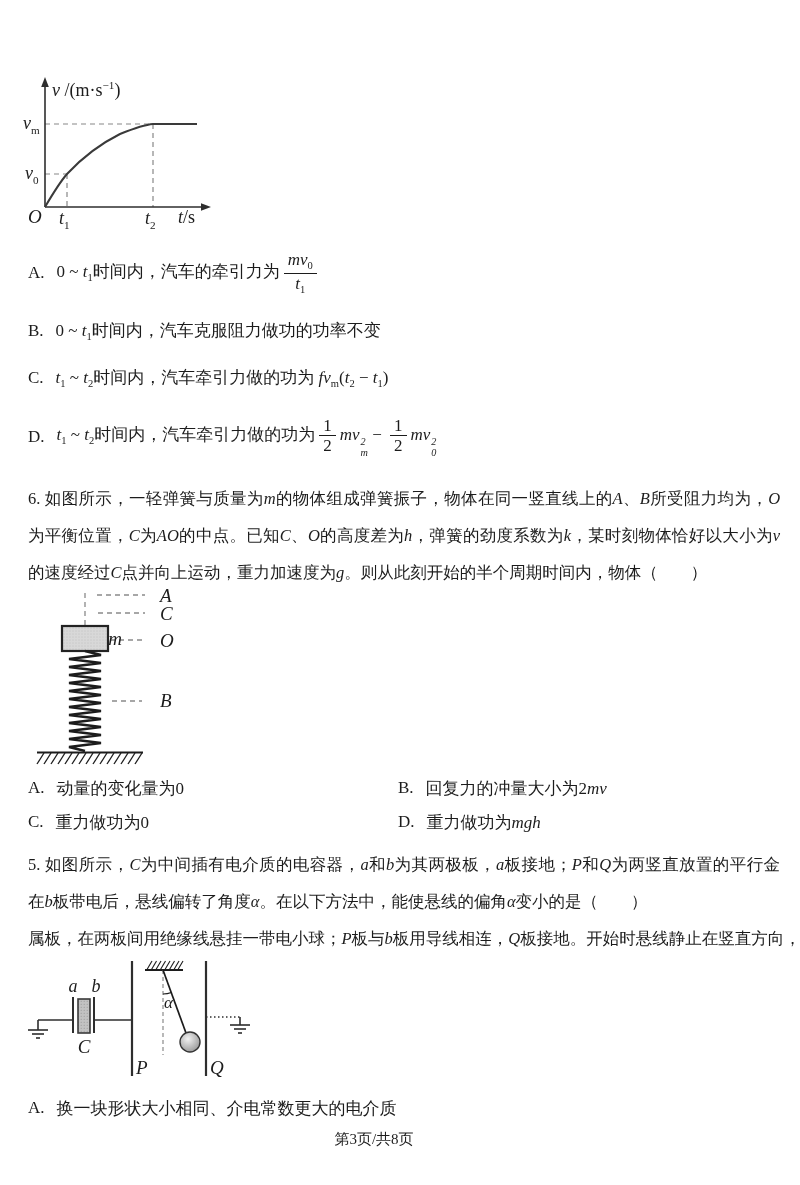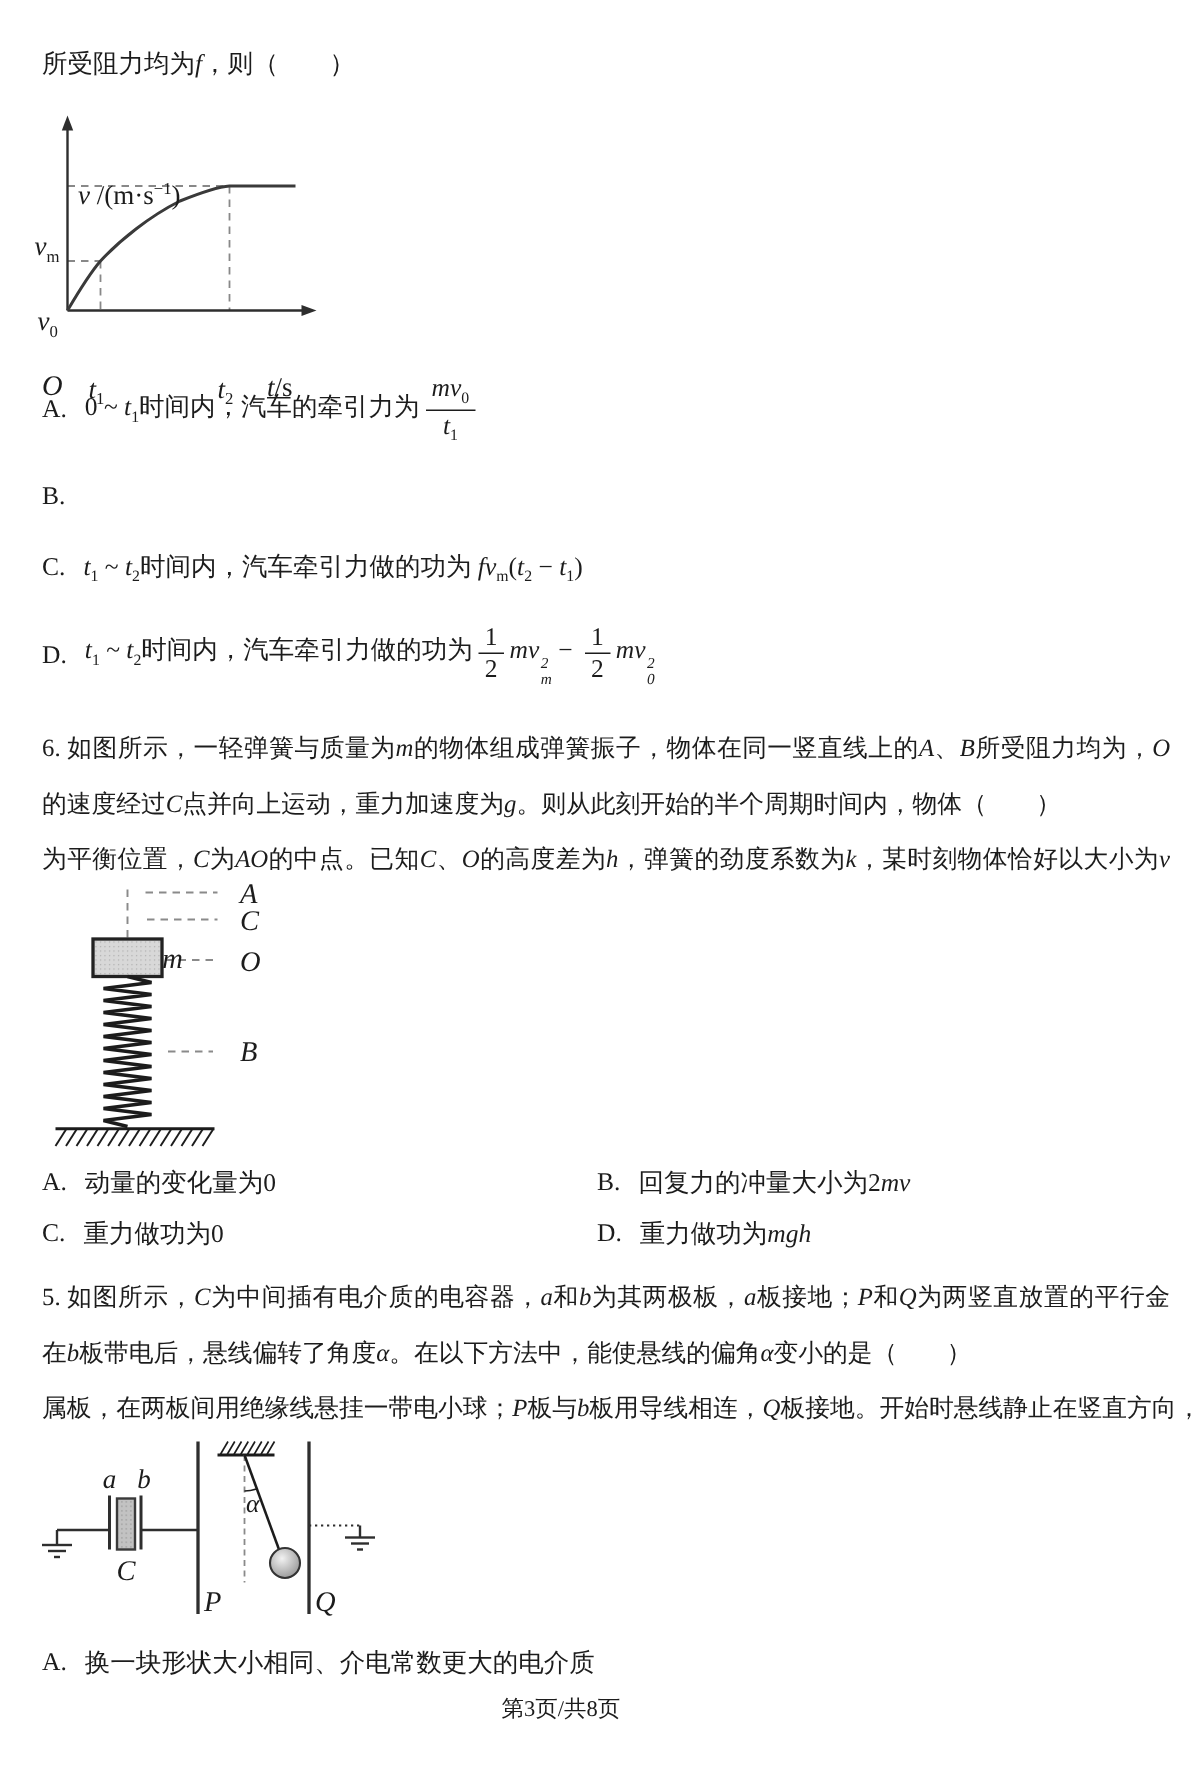--- a/index.html
+++ b/index.html
@@ -14,30 +14,29 @@
   .frac .fn{display:block;padding:0 4px;border-bottom:1.4px solid #1c1c1c;}
   .frac .fd{display:block;padding:0 4px;}
   .ss{display:inline-flex;flex-direction:column;align-items:flex-start;font-size:0.6em;line-height:1.1;vertical-align:-0.55em;margin-left:1px;}
   .ss sup,.ss sub{font-size:inherit;vertical-align:baseline;line-height:1.1;}
   .lead{font-size:17px;}
   .tblock{width:752px;}
   .tline{font-size:16.5px;line-height:37px;text-justify:inter-ideograph;}
   .just{text-align:justify;text-align-last:justify;}
   .opt{position:absolute;display:flex;align-items:center;font-size:17px;white-space:nowrap;}
   .opt .opt-label{flex:none;margin-right:12px;}
-  .glabel{position:absolute;font-size:18px;white-space:nowrap;margin-top:41px;}
+  .glabel{position:absolute;font-size:18px;white-space:nowrap;}
   .svgtext{font-family:"Liberation Serif","DejaVu Serif",serif;font-style:italic;fill:#1c1c1c;}
   .footer{position:absolute;left:0;top:1130;width:748px;text-align:center;font-size:15px;}
 </style>
 </head>
 <body>
 
 <div class="page">
 
-  <div class="abs lead rich" style="left:28px;top:31px;"><span>所受阻力均为</span><span class="it">f</span><span>，则（　　）</span></div>
 
   <svg class="abs" style="left:0;top:75px;" width="260" height="162" viewBox="0 0 260 162">
 
     <g stroke="#888" stroke-width="1.2" stroke-dasharray="5,4" fill="none">
       <line x1="45" y1="49" x2="153" y2="49"></line>
       <line x1="45" y1="99" x2="67" y2="99"></line>
       <line x1="67" y1="99" x2="67" y2="132"></line>
       <line x1="153" y1="49" x2="153" y2="132"></line>
     </g>
 
@@ -57,40 +56,41 @@
   <span class="glabel rich" style="left:59px;top:208px;"><span class="it">t</span><sub>1</sub></span>
   <span class="glabel rich" style="left:145px;top:208px;"><span class="it">t</span><sub>2</sub></span>
   <span class="glabel rich" style="left:178px;top:207px;"><span class="it">t</span><span>/s</span></span>
 
   <div class="opt" style="left:28px;top:249px;height:48px;">
     <span class="opt-label">A.</span>
     <span class="rich"><span>0 ~ </span><span class="it">t</span><sub>1</sub><span>时间内，汽车的牵引力为</span><span class="frac"><span class="fn"><span class="it">mv</span><sub>0</sub></span><span class="fd"><span class="it">t</span><sub>1</sub></span></span></span>
   </div>
   <div class="opt" style="left:28px;top:319px;height:24px;">
     <span class="opt-label">B.</span>
+    <span class="rich"><span>0 ~ </span><span class="it">t</span><sub>1</sub><span>时间内，汽车克服阻力做功的功率不变</span></span>
   </div>
   <div class="opt" style="left:28px;top:364px;height:28px;">
     <span class="opt-label">C.</span>
     <span class="rich"><span class="it">t</span><sub>1</sub><span> ~ </span><span class="it">t</span><sub>2</sub><span>时间内，汽车牵引力做的功为 </span><span class="it">fv</span><sub>m</sub><span>(</span><span class="it">t</span><sub>2</sub><span> − </span><span class="it">t</span><sub>1</sub><span>)</span></span>
   </div>
   <div class="opt" style="left:28px;top:413px;height:48px;">
     <span class="opt-label">D.</span>
     <span class="rich"><span class="it">t</span><sub>1</sub><span> ~ </span><span class="it">t</span><sub>2</sub><span>时间内，汽车牵引力做的功为</span><span class="frac"><span class="fn"><span>1</span></span><span class="fd"><span>2</span></span></span><span class="it">mv</span><span class="ss it">
           <sup>2</sup>
           <sub>m</sub>
         </span><span> − </span><span class="frac"><span class="fn"><span>1</span></span><span class="fd"><span>2</span></span></span><span class="it">mv</span><span class="ss it">
           <sup>2</sup>
           <sub>0</sub>
         </span></span>
   </div>
 
   <div class="abs tblock" style="left:28px;top:480px;">
     <div class="tline just rich"><span>6. 如图所示，一轻弹簧与质量为</span><span class="it">m</span><span>的物体组成弹簧振子，物体在同一竖直线上的</span><span class="it">A</span><span>、</span><span class="it">B</span><span>所受阻力均为，</span><span class="it">O</span></div>
+    <div class="tline just rich"><span>为平衡位置，</span><span class="it">C</span><span>为</span><span class="it">AO</span><span>的中点。已知</span><span class="it">C</span><span>、</span><span class="it">O</span><span>的高度差为</span><span class="it">h</span><span>，弹簧的劲度系数为</span><span class="it">k</span><span>，某时刻物体恰好以大小为</span><span class="it">v</span></div>
     <div class="tline rich"><span>的速度经过</span><span class="it">C</span><span>点并向上运动，重力加速度为</span><span class="it">g</span><span>。则从此刻开始的半个周期时间内，物体（　　）</span></div>
-    <div class="tline just rich"><span>为平衡位置，</span><span class="it">C</span><span>为</span><span class="it">AO</span><span>的中点。已知</span><span class="it">C</span><span>、</span><span class="it">O</span><span>的高度差为</span><span class="it">h</span><span>，弹簧的劲度系数为</span><span class="it">k</span><span>，某时刻物体恰好以大小为</span><span class="it">v</span></div>
   </div>
 
   <svg class="abs" style="left:30px;top:585px;" width="220" height="188" viewBox="0 0 220 188">
     <defs>
       <pattern id="blockdots" width="3" height="3" patternUnits="userSpaceOnUse">
         <rect width="3" height="3" fill="#d8d8d8"></rect>
         <circle cx="1" cy="1" r="0.45" fill="#a8a8a8"></circle>
       </pattern>
     </defs>
     <g stroke="#8a8a8a" stroke-width="1.3" stroke-dasharray="5,4" fill="none">

